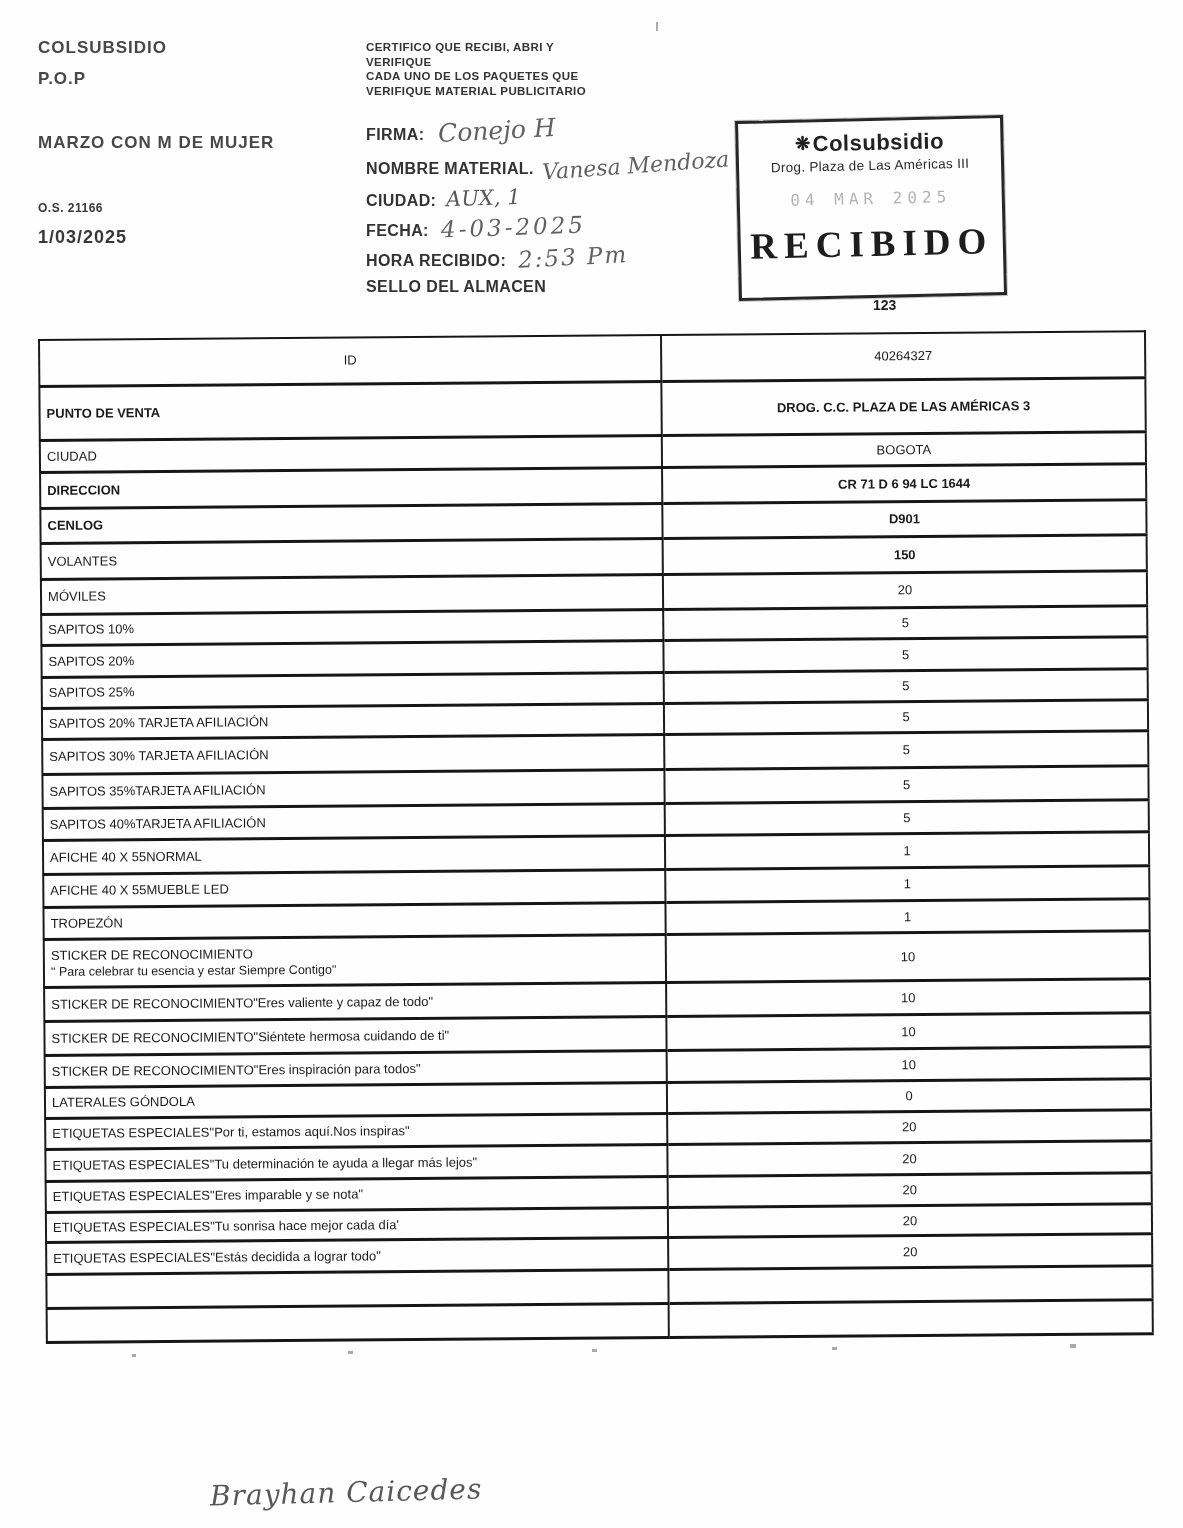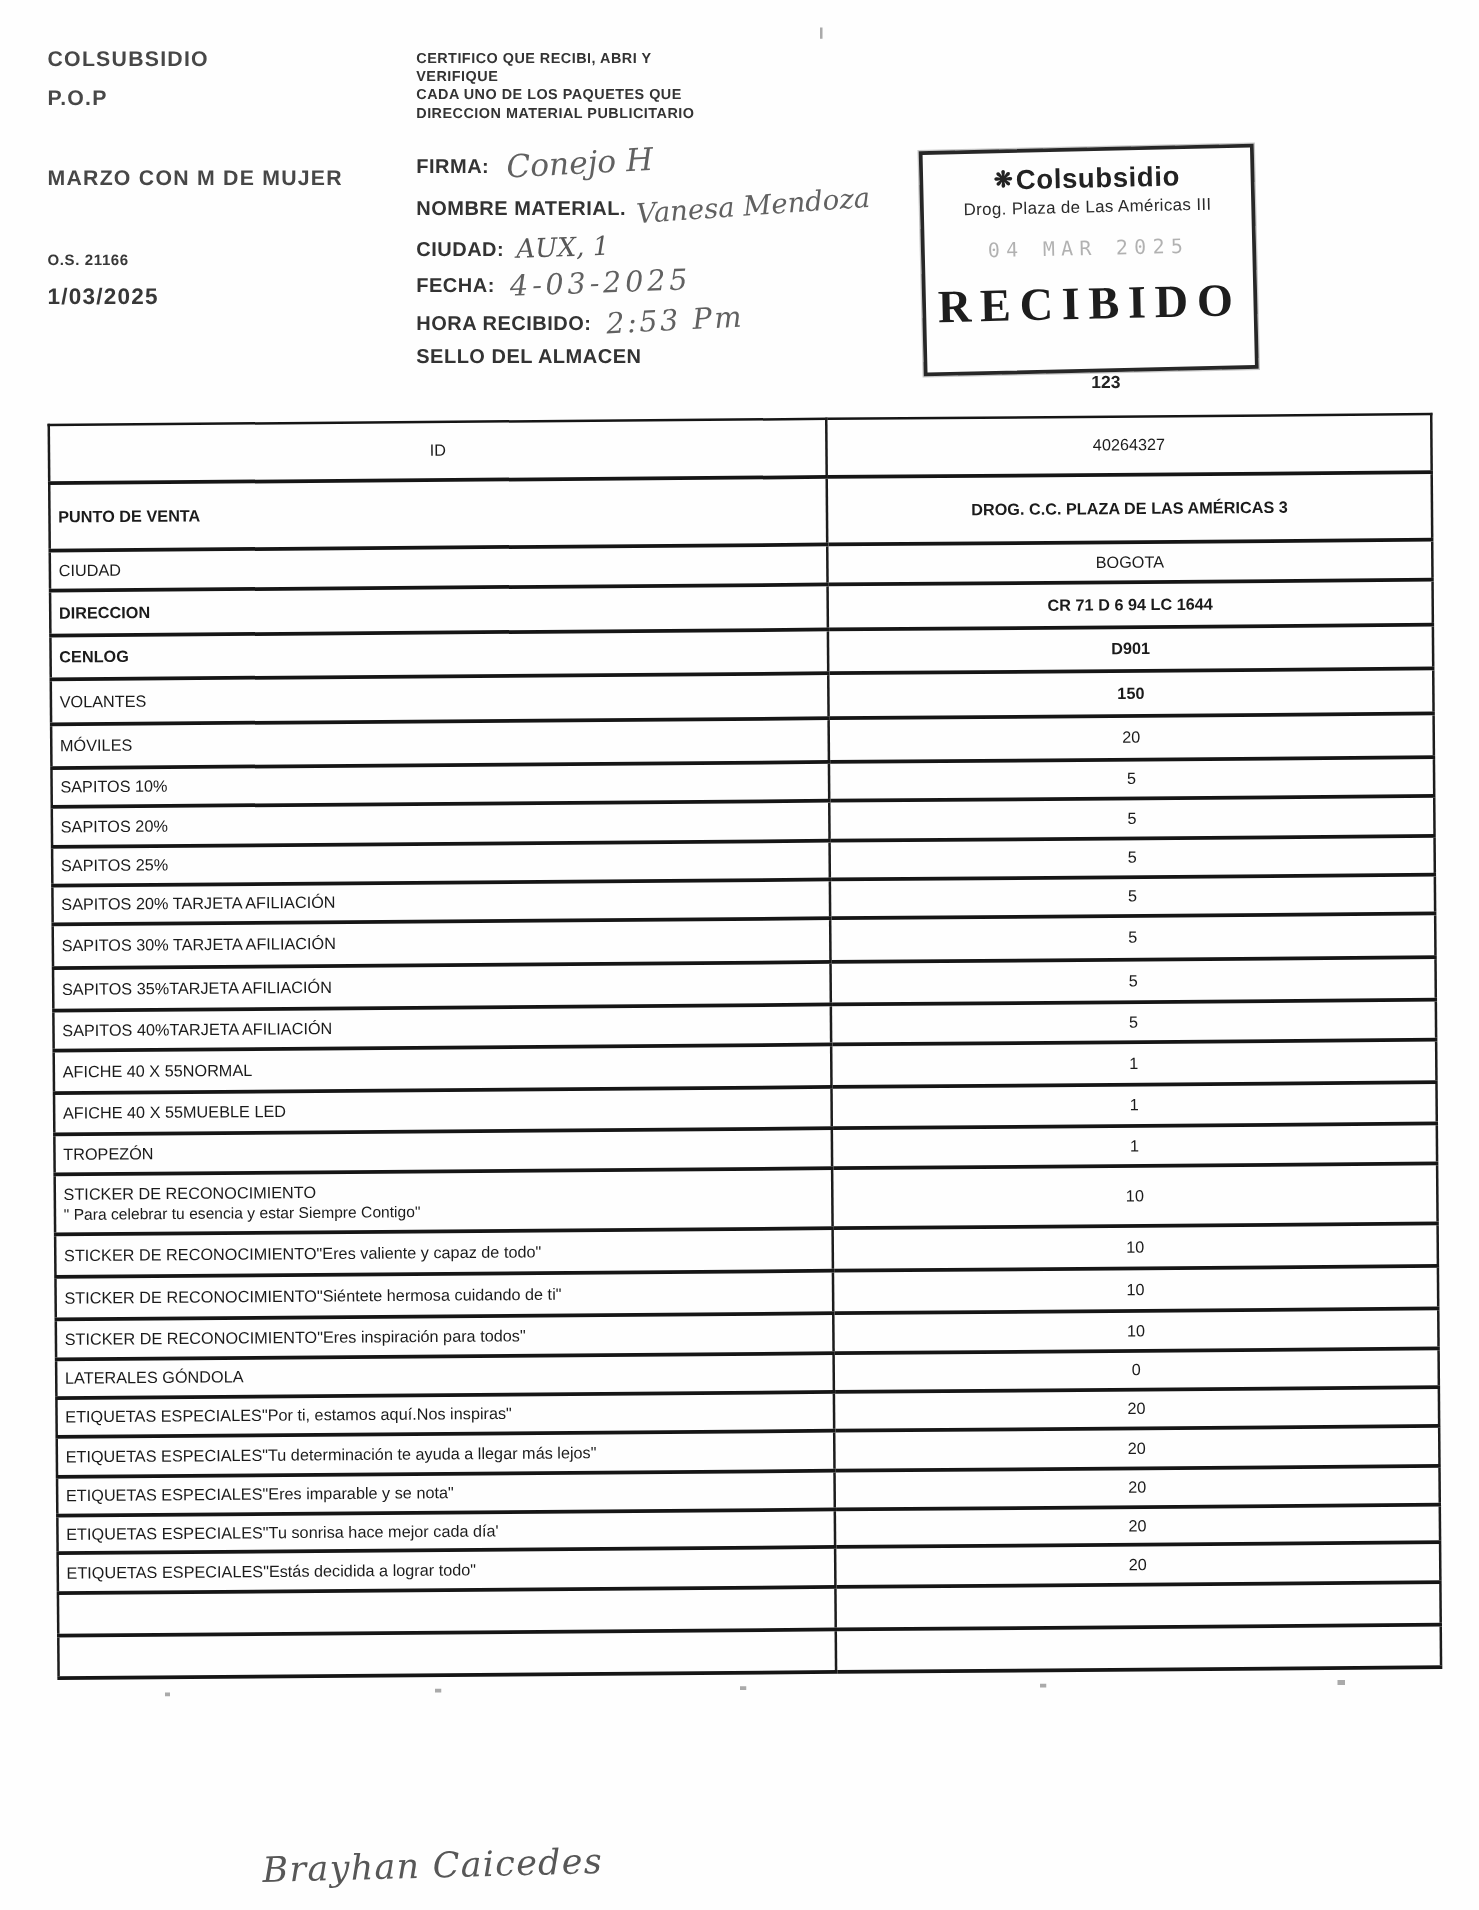--- a/index.html
+++ b/index.html
@@ -13,21 +13,21 @@
   .page{position:absolute;inset:0;}
 
   
   .hdr{position:absolute;left:38px;top:38px;width:300px;color:#2e2e2e;}
   .hdr .l{font-size:17px;font-weight:bold;letter-spacing:1px;margin-bottom:11px;opacity:.88;}
   .hdr .campaign{margin-bottom:0;margin-top:44px;}
   .hdr .os{margin-top:48px;font-size:12px;letter-spacing:.5px;opacity:.95;}
   .hdr .dt{margin-top:12px;font-size:18px;opacity:.95;}
 
   
-  .cert{position:absolute;left:333px;top:40px;width:420px;height:260px;}
+  .cert{position:absolute;left:366px;top:40px;width:420px;height:260px;}
   .cert .lines div{
     font-size:11.5px;font-weight:600;letter-spacing:.4px;line-height:14.5px;color:#333;
   }
   .fieldrow{position:absolute;left:0;white-space:nowrap;}
   .flbl{font-size:16px;font-weight:600;letter-spacing:.4px;color:#333;vertical-align:middle;}
   .hand{
     font-family:"DejaVu Serif", serif;font-style:italic;color:#3a3a3a;
     display:inline-block;
   }
   .hw-firma{font-size:25px;transform:rotate(-3deg);margin-left:14px;opacity:.8;}
@@ -91,21 +91,21 @@
     <div class="l campaign">MARZO CON M DE MUJER</div>
     <div class="l os">O.S. 21166</div>
     <div class="l dt">1/03/2025</div>
   </div>
 
   <div class="cert">
     <div class="lines">
       <div>CERTIFICO QUE RECIBI, ABRI Y</div>
       <div>VERIFIQUE</div>
       <div>CADA UNO DE LOS PAQUETES QUE</div>
-      <div>DIRECCION MATERIAL PUBLICITARIO</div>
+      <div>VERIFIQUE MATERIAL PUBLICITARIO</div>
     </div>
     <div class="fieldrow" style="top:76px;">
       <span class="flbl">FIRMA:</span><span class="hand hw-firma">Conejo H</span>
     </div>
     <div class="fieldrow" style="top:113px;">
       <span class="flbl">NOMBRE MATERIAL.</span><span class="hand hw-nombre">Vanesa Mendoza</span>
     </div>
     <div class="fieldrow" style="top:146px;">
       <span class="flbl">CIUDAD:</span><span class="hand hw-cargo">AUX, 1</span>
     </div>

